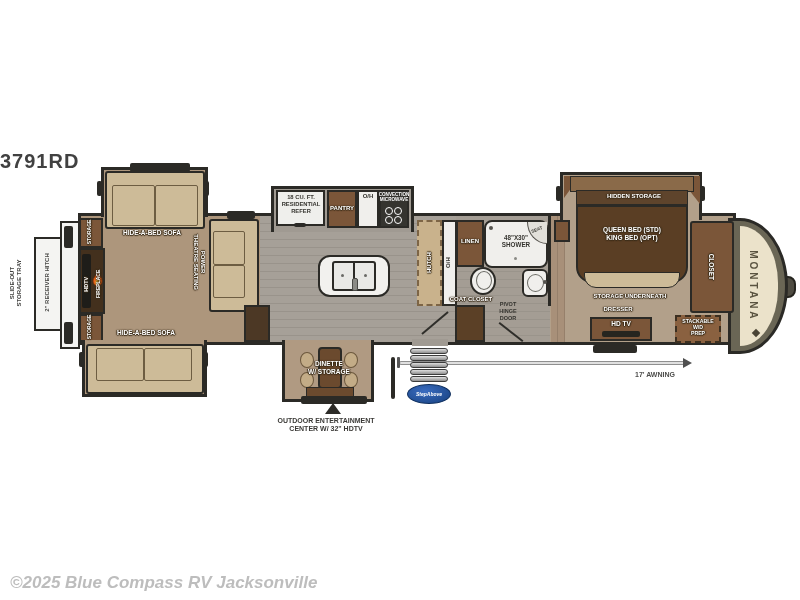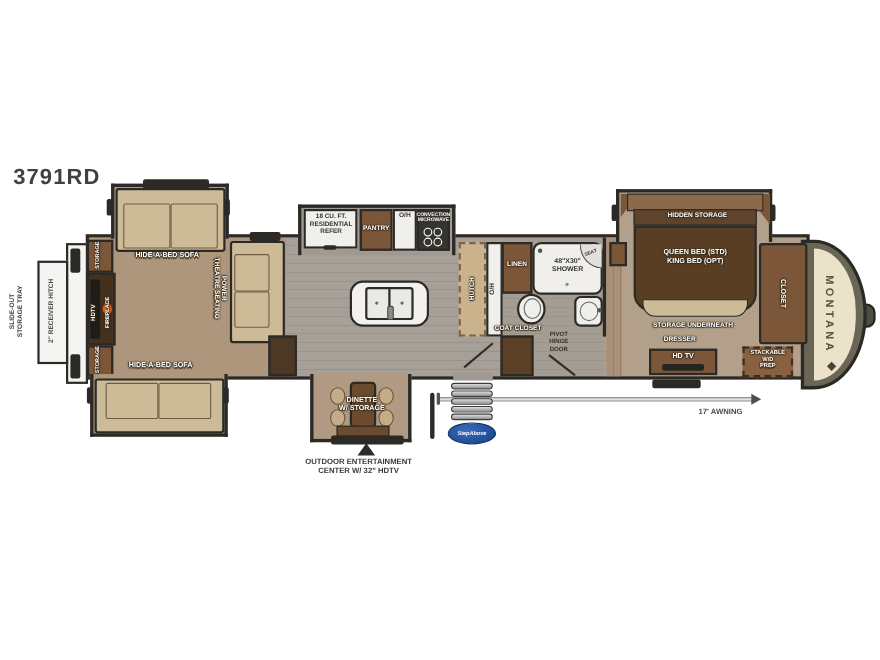--- a/index.html
+++ b/index.html
@@ -17,21 +17,21 @@
   .mark{position:absolute;background:#2b2a26;border-radius:2px;z-index:5;}
   .latch{position:absolute;background:#2b2a26;border-radius:2px;width:5px;height:15px;z-index:5;}
   .stepbar{position:absolute;width:38px;height:6px;border:1px solid #3c3c3c;border-radius:3px;
            background:linear-gradient(#dedede,#8f8f8f);box-sizing:border-box;z-index:4;}
 </style>
 </head>
 <body>
 
 <div id="stage">
 
-  <div class="abs" style="left:12px;top:150px;font-size:20px;font-weight:bold;color:#414141;letter-spacing:1px;z-index:8;">3791RD</div>
+  <div class="abs" style="left:0;top:150px;font-size:20px;font-weight:bold;color:#414141;letter-spacing:1px;z-index:8;">3791RD</div>
 
   <div class="box" style="left:78px;top:213px;width:658px;height:132px;border-width:3px;background:#b2a08a;z-index:1;"></div>
 
   <div class="abs" style="left:81px;top:216px;width:179px;height:126px;background:#ad967c;z-index:2;"></div>
   <div class="abs" style="left:260px;top:216px;width:196px;height:126px;background:repeating-linear-gradient(180deg,#a6a098 0 7px,#99938b 7px 8px);z-index:2;"></div>
   <div class="abs" style="left:456px;top:216px;width:94px;height:126px;background:repeating-linear-gradient(180deg,#a49d94 0 7px,#9a948b 7px 8px);z-index:2;"></div>
   <div class="abs" style="left:550px;top:216px;width:183px;height:126px;background:#b2a08a;z-index:2;"></div>
   <div class="abs" style="left:548px;top:216px;width:3px;height:90px;background:#2b2a26;z-index:4;"></div>
   <div class="abs" style="left:551px;top:216px;width:14px;height:126px;background:repeating-linear-gradient(90deg,#a89079 0 6px,#96806b 6px 7px);z-index:3;"></div>
 
@@ -209,14 +209,15 @@
 
   <div class="abs" style="left:407px;top:384px;width:44px;height:20px;background:radial-gradient(ellipse at 40% 35%,#3a6cc0,#16407e);border:1px solid #0f2f5e;border-radius:50%;box-sizing:border-box;z-index:5;display:flex;align-items:center;justify-content:center;">
     <span style="color:#fff;font-size:5px;font-style:italic;font-weight:bold;">StepAbove</span>
   </div>
 
   <div class="abs" style="left:399px;top:361px;width:286px;height:4px;background:#e0e0e0;border:1px solid #8f8f8f;border-radius:2px;box-sizing:border-box;z-index:3;"></div>
   <div class="abs" style="left:397px;top:357px;width:3px;height:11px;background:#555;border-radius:1px;z-index:3;"></div>
   <div class="abs" style="left:683px;top:358px;width:0;height:0;border-top:5px solid transparent;border-bottom:5px solid transparent;border-left:9px solid #4f4f4f;z-index:3;"></div>
   <div class="lbld" style="left:607px;top:371px;width:96px;font-size:7px;color:#4d4d4b;">17' AWNING</div>
 
+  <div class="abs" style="left:10px;top:573px;font-size:17px;font-weight:bold;font-style:italic;color:#bdbdbd;z-index:8;">©2025 Blue Compass RV Jacksonville</div>
 
 </div>
 
 </body></html>

